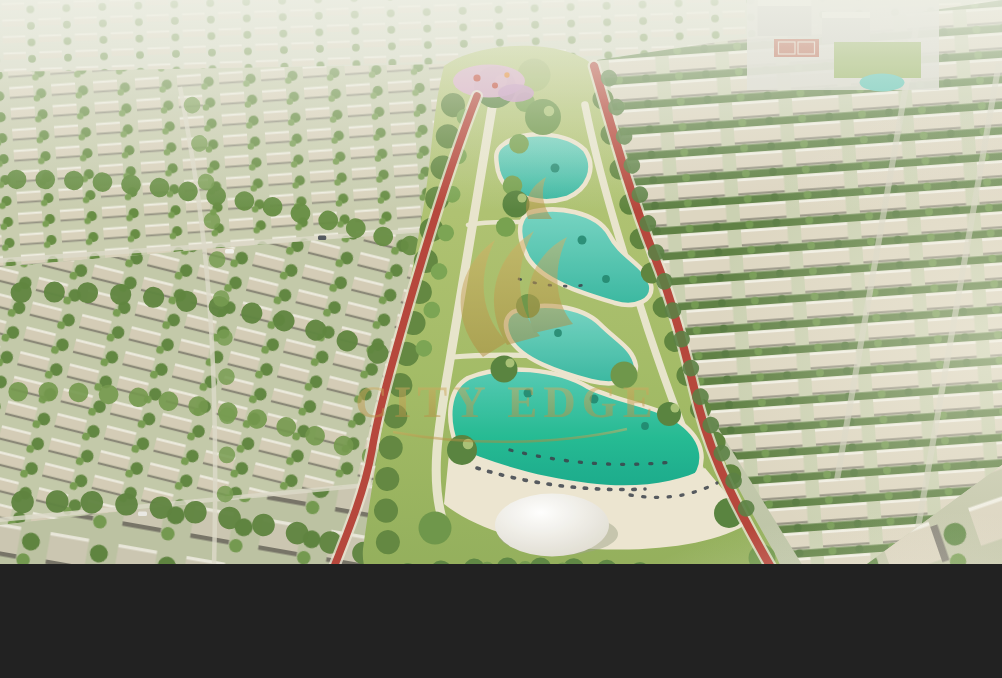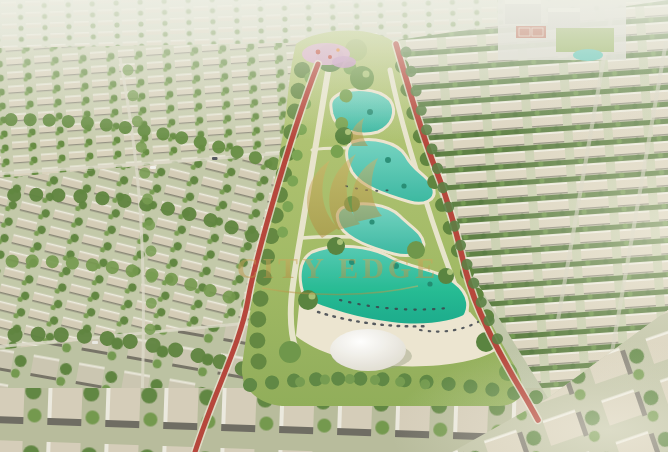--- a/index.html
+++ b/index.html
@@ -1,18 +1,18 @@
 <!DOCTYPE html>
 <html><head>
 <meta charset="utf-8">
 <title>Aerial Masterplan Render</title>
 <style>
   html,body{margin:0;padding:0;background:#222;}
   .stage{
-    position:relative;width:668px;height:452px;overflow:hidden;
+    position:relative;width:668px;height:376px;overflow:hidden;
     font-family:"Liberation Sans",sans-serif;
     text-decoration:underline;
   }
   .stage svg{display:block;}
   .wm-text{
     font-family:"Liberation Serif",serif;
     letter-spacing:4px;font-weight:bold;
   }
 </style>
 </head>

